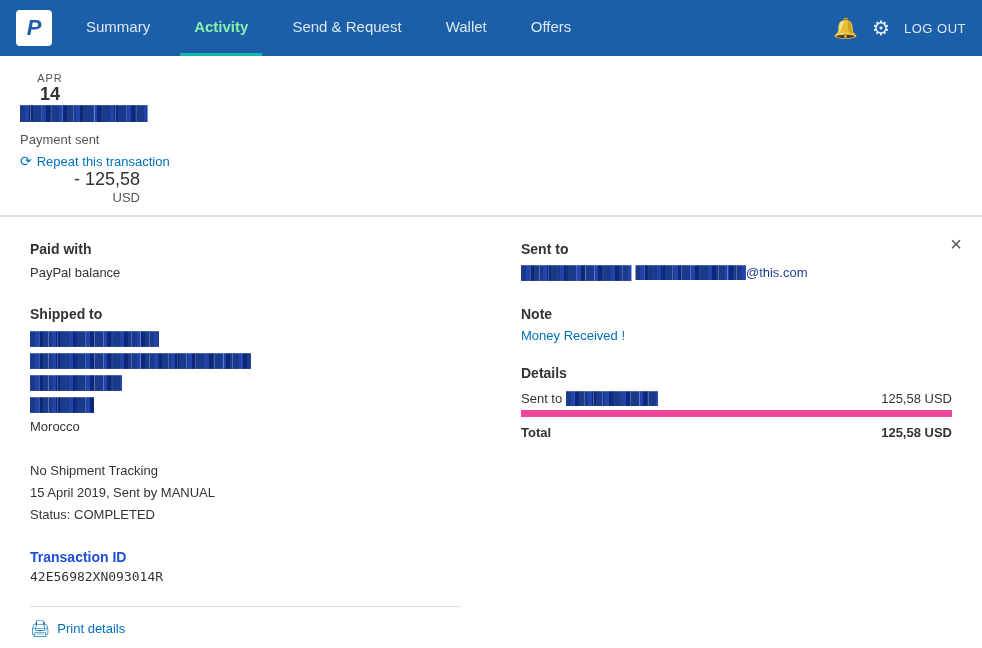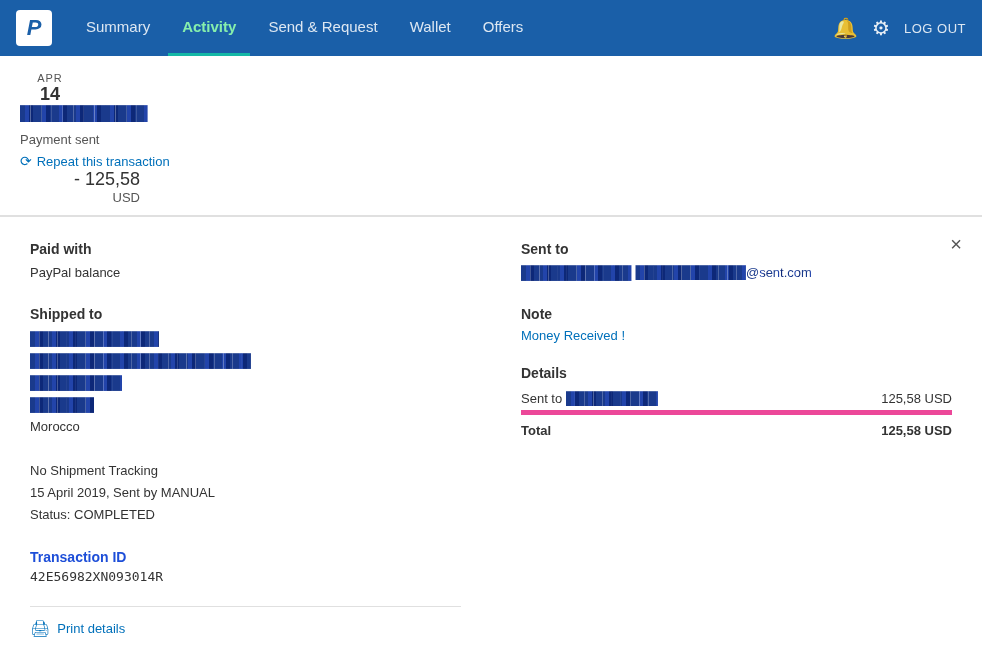--- a/index.html
+++ b/index.html
@@ -22,21 +22,21 @@
       margin-right: 20px;
       width: 36px;
       height: 36px;
       background: #fff;
       border-radius: 4px;
       display: flex;
       align-items: center;
       justify-content: center;
     }
     .navbar-logo span { color: #1a5fa8; font-size: 22px; font-weight: 900; font-style: italic; }
-    .nav-links { display: flex; align-items: flex-end; flex: 1; gap: 4px; }
+    .nav-links { display: flex; align-items: flex-end; flex: 1; gap: 16px; }
     .nav-link {
       color: rgba(255,255,255,0.85);
       text-decoration: none;
       padding: 18px 14px;
       font-size: 15px;
       cursor: pointer;
       border-bottom: 3px solid transparent;
     }
     .nav-link.active {
       color: #86efac;
@@ -165,21 +165,21 @@
     .redacted-email {
       color: #0070ba;
       font-size: 13px;
     }
 
     .note-value { color: #0070ba; font-size: 13px; }
 
     .details-table { width: 100%; border-collapse: collapse; margin-top: 6px; }
     .details-table td { font-size: 13px; padding: 4px 0; vertical-align: top; }
     .details-table td:last-child { text-align: right; }
-    .details-table .total-row { font-weight: bold; font-size: 14px; border-top: 5px solid #ec4899; margin-left: 8px; }
+    .details-table .total-row { font-weight: bold; font-size: 14px; border-top: 7px solid #ec4899; margin-left: 8px; }
     .details-table .total-row td { padding-top: 8px; }
 
     .address-line { font-size: 13px; color: #333; line-height: 1.7; }
 
     .track-section { margin-bottom: 22px; }
     .track-value { font-size: 13px; color: #333; line-height: 1.7; }
 
     .txn-id-label { font-weight: bold; font-size: 14px; color: #1d4ed8; margin-bottom: 4px; }
     .txn-id-value { font-size: 13px; color: #333; font-family: monospace; }
 
@@ -276,21 +276,21 @@
           <span>Print details</span>
         </a>
 
       </div>
 
       <div class="detail-right">
 
         <div class="detail-section">
           <div class="detail-label">Sent to</div>
           <div class="detail-value redacted">████████████</div>
-          <div class="redacted-email redacted">████████████@sent.com</div>
+          <div class="redacted-email redacted">████████████@this.com</div>
         </div>
 
         <div class="detail-section">
           <div class="detail-label">Note</div>
           <div class="note-value">Money Received !</div>
         </div>
 
         <div class="detail-section">
           <div class="detail-label">Details</div>
           <table class="details-table">

